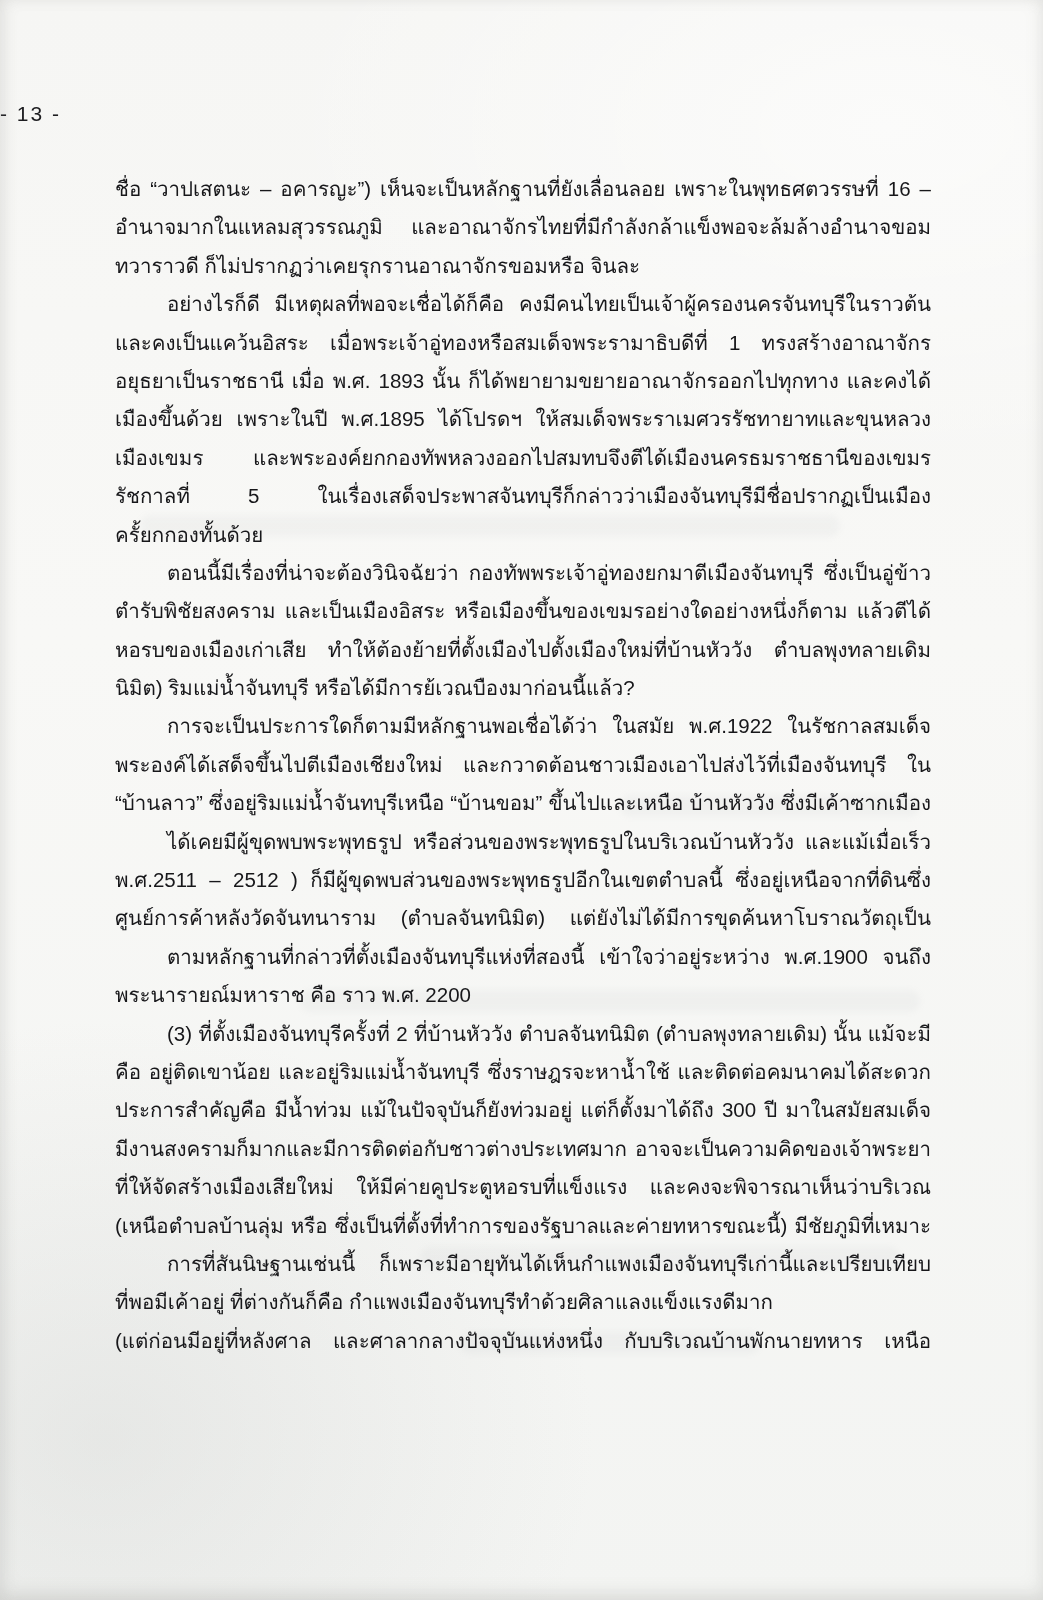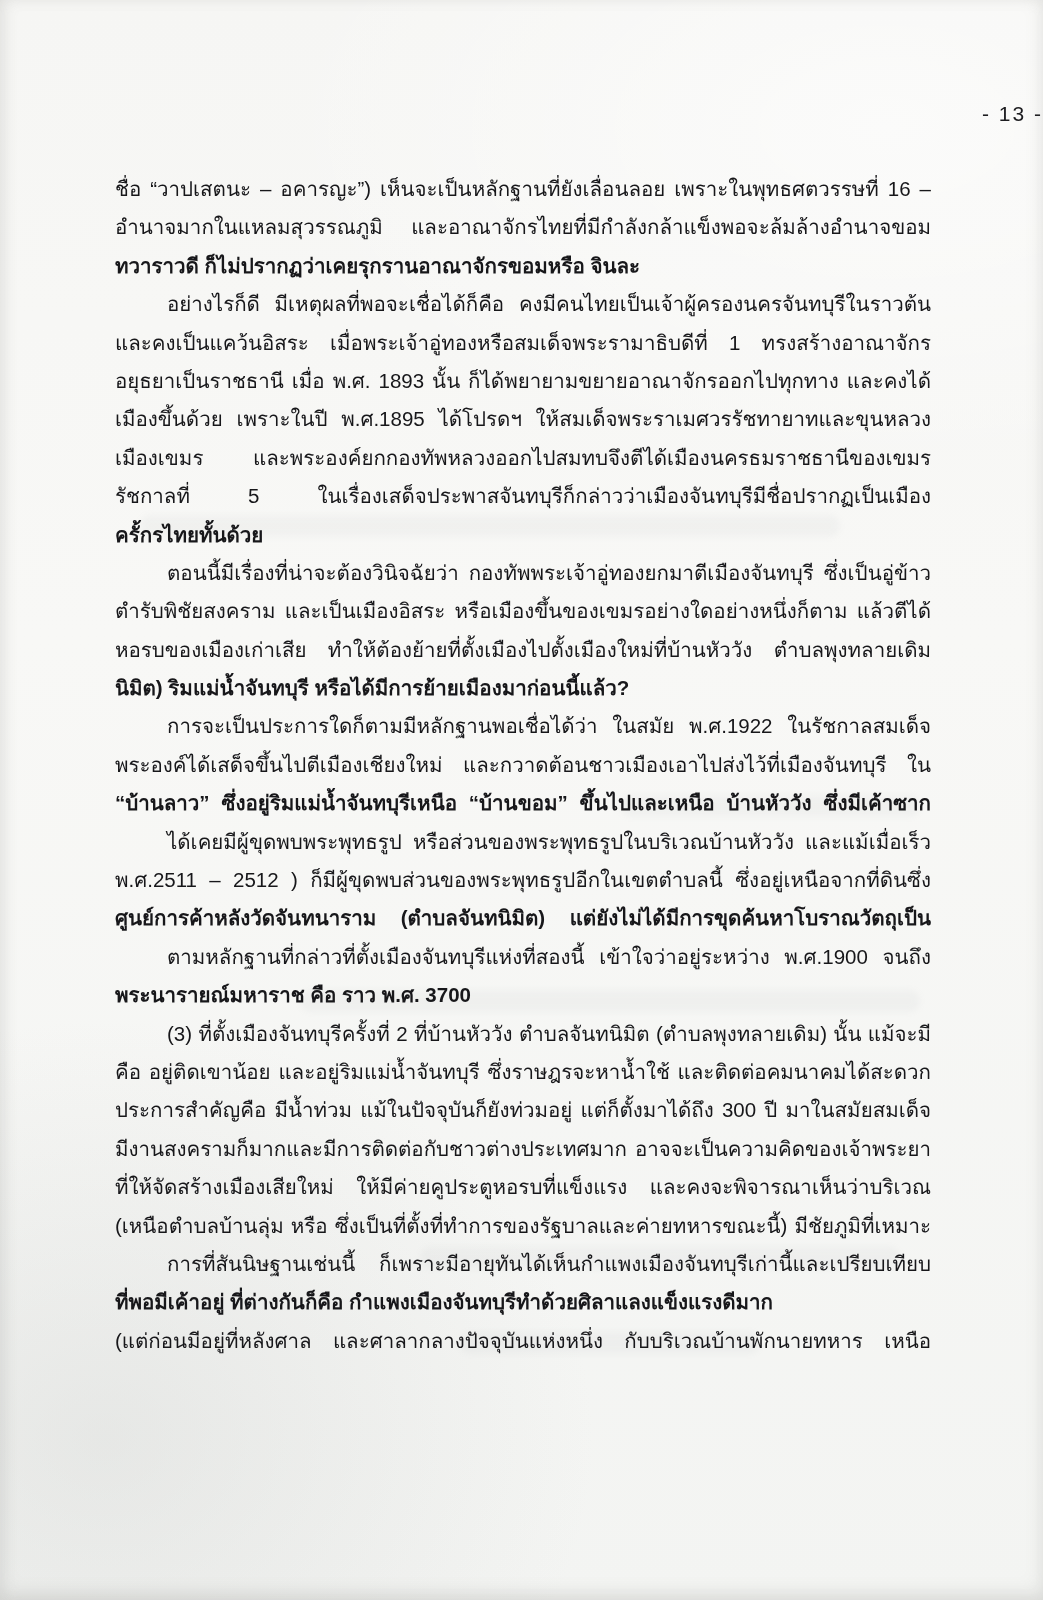--- a/index.html
+++ b/index.html
@@ -26,21 +26,21 @@
     position: absolute;
     inset: 0;
     pointer-events: none;
     box-shadow: inset 0 -6px 18px rgba(120,120,118,0.18), inset 4px 0 14px rgba(150,150,148,0.08);
   }
   .pageno {
     position: absolute;
     top: 102px;
     left: 0;
     right: 0;
-    text-align: right;
+    text-align: left;
     font-size: 21px;
     letter-spacing: 2px;
     color: #1d1d20;
   }
   .doc-body {
     position: absolute;
     left: 115px;
     top: 170px;
     width: 816px;
     font-size: 20.5px;
@@ -50,21 +50,20 @@
   .line {
     height: 38.4px;
     overflow: hidden;
     text-align: justify;
     text-align-last: justify;
     -moz-text-align-last: justify;
     white-space: normal;
   }
   .line.end {
     text-align-last: left;
-    font-weight: bold;
     -moz-text-align-last: left;
   }
   .line.indent {
     text-indent: 52px;
   }
   
   .bleed {
     position: absolute;
     height: 22px;
     background: #9aa0a4;
@@ -94,33 +93,33 @@
   <div class="doc-body" id="doc-body">
       <div class="line">ชื่อ  “วาปเสตนะ – อคารญะ”) เห็นจะเป็นหลักฐานที่ยังเลื่อนลอย เพราะในพุทธศตวรรษที่ 16 – 17 นั้นขอมกำลังมี</div>
       <div class="line">อำนาจมากในแหลมสุวรรณภูมิ และอาณาจักรไทยที่มีกำลังกล้าแข็งพอจะล้มล้างอำนาจขอมได้ยังไม่มีแม้อาณาจักร</div>
       <div class="line end">ทวาราวดี ก็ไม่ปรากฏว่าเคยรุกรานอาณาจักรขอมหรือ จินละ</div>
       <div class="line indent">อย่างไรก็ดี มีเหตุผลที่พอจะเชื่อได้ก็คือ คงมีคนไทยเป็นเจ้าผู้ครองนครจันทบุรีในราวต้นพุทธศตวรรษที่ 17</div>
       <div class="line">และคงเป็นแคว้นอิสระ เมื่อพระเจ้าอู่ทองหรือสมเด็จพระรามาธิบดีที่ 1 ทรงสร้างอาณาจักรสุวรรณภูมิ โดยมีกรุงศรี</div>
       <div class="line">อยุธยาเป็นราชธานี เมื่อ พ.ศ. 1893 นั้น ก็ได้พยายามขยายอาณาจักรออกไปทุกทาง และคงได้เมืองจันทบุรีเป็น</div>
       <div class="line">เมืองขึ้นด้วย เพราะในปี พ.ศ.1895 ได้โปรดฯ ให้สมเด็จพระราเมศวรรัชทายาทและขุนหลวงพงั่วยกกองทัพออกไปตี</div>
       <div class="line">เมืองเขมร และพระองค์ยกกองทัพหลวงออกไปสมทบจึงตีได้เมืองนครธมราชธานีของเขมร ตามพระราชนิพนธ์ของ</div>
       <div class="line">รัชกาลที่ 5 ในเรื่องเสด็จประพาสจันทบุรีก็กล่าวว่าเมืองจันทบุรีมีชื่อปรากฏเป็นเมืองประเทศราชของกรุงศรีอยุธยาใน</div>
-      <div class="line end">ครั้กรไทยทั้นด้วย</div>
+      <div class="line end">ครั้ยกกองทั้นด้วย</div>
       <div class="line indent">ตอนนี้มีเรื่องที่น่าจะต้องวินิจฉัยว่า กองทัพพระเจ้าอู่ทองยกมาตีเมืองจันทบุรี ซึ่งเป็นอู่ข้าวอู่น้ำของกองทัพตาม</div>
       <div class="line">ตำรับพิชัยสงคราม และเป็นเมืองอิสระ หรือเมืองขึ้นของเขมรอย่างใดอย่างหนึ่งก็ตาม แล้วตีได้ จึงทำลายค่ายคูประตู</div>
       <div class="line">หอรบของเมืองเก่าเสีย ทำให้ต้องย้ายที่ตั้งเมืองไปตั้งเมืองใหม่ที่บ้านหัววัง ตำบลพุงทลายเดิม (ปัจจุบันเป็นตำบลจันท</div>
-      <div class="line end">นิมิต) ริมแม่น้ำจันทบุรี หรือได้มีการย้ายเมืองมาก่อนนี้แล้ว?</div>
+      <div class="line end">นิมิต) ริมแม่น้ำจันทบุรี หรือได้มีการย้เวณบืองมาก่อนนี้แล้ว?</div>
       <div class="line indent">การจะเป็นประการใดก็ตามมีหลักฐานพอเชื่อได้ว่า ในสมัย พ.ศ.1922 ในรัชกาลสมเด็จพระราเมศวร</div>
       <div class="line">พระองค์ได้เสด็จขึ้นไปตีเมืองเชียงใหม่ และกวาดต้อนชาวเมืองเอาไปส่งไว้ที่เมืองจันทบุรี ในตำบลซึ่งปัจจุบันเรียกว่า</div>
       <div class="line end">“บ้านลาว” ซึ่งอยู่ริมแม่น้ำจันทบุรีเหนือ “บ้านขอม” ขึ้นไปและเหนือ บ้านหัววัง ซึ่งมีเค้าซากเมืองเก่าเหลืออยู่</div>
       <div class="line indent">ได้เคยมีผู้ขุดพบพระพุทธรูป หรือส่วนของพระพุทธรูปในบริเวณบ้านหัววัง และแม้เมื่อเร็ว ๆ นี้ (ในราวปี</div>
       <div class="line">พ.ศ.2511 – 2512 ) ก็มีผู้ขุดพบส่วนของพระพุทธรูปอีกในเขตตำบลนี้ ซึ่งอยู่เหนือจากที่ดินซึ่งกำลังก่อสร้างเป็น</div>
       <div class="line end">ศูนย์การค้าหลังวัดจันทนาราม (ตำบลจันทนิมิต) แต่ยังไม่ได้มีการขุดค้นหาโบราณวัตถุเป็นทางการเลย</div>
       <div class="line indent">ตามหลักฐานที่กล่าวที่ตั้งเมืองจันทบุรีแห่งที่สองนี้ เข้าใจว่าอยู่ระหว่าง พ.ศ.1900 จนถึงต้นรัชการสมเด็จ</div>
-      <div class="line end">พระนารายณ์มหาราช คือ ราว พ.ศ. 3700</div>
+      <div class="line end">พระนารายณ์มหาราช คือ ราว พ.ศ. 2200</div>
       <div class="line indent">(3) ที่ตั้งเมืองจันทบุรีครั้งที่ 2 ที่บ้านหัววัง ตำบลจันทนิมิต (ตำบลพุงทลายเดิม) นั้น แม้จะมีชัยภูมิที่ดี</div>
       <div class="line">คือ อยู่ติดเขาน้อย และอยู่ริมแม่น้ำจันทบุรี ซึ่งราษฎรจะหาน้ำใช้ และติดต่อคมนาคมได้สะดวกก็ตาม แต่ข้อเสีย</div>
       <div class="line">ประการสำคัญคือ มีน้ำท่วม แม้ในปัจจุบันก็ยังท่วมอยู่ แต่ก็ตั้งมาได้ถึง 300 ปี มาในสมัยสมเด็จนารายณ์มหาราช ซึ่ง</div>
       <div class="line">มีงานสงครามก็มากและมีการติดต่อกับชาวต่างประเทศมาก อาจจะเป็นความคิดของเจ้าพระยาวิชาเยนทร์ (ฟอลคอล)</div>
       <div class="line">ที่ให้จัดสร้างเมืองเสียใหม่ ให้มีค่ายคูประตูหอรบที่แข็งแรง และคงจะพิจารณาเห็นว่าบริเวณเมืองที่อยู่ใต้เมืองลงมา</div>
       <div class="line">(เหนือตำบลบ้านลุ่ม หรือ ซึ่งเป็นที่ตั้งที่ทำการของรัฐบาลและค่ายทหารขณะนี้) มีชัยภูมิที่เหมาะสมที่จะรับศึก จึงน่าจะมี</div>
       <div class="line indent">การที่สันนิษฐานเช่นนี้ ก็เพราะมีอายุทันได้เห็นกำแพงเมืองจันทบุรีเก่านี้และเปรียบเทียบกับกำแพงเมืองลพบุรี</div>
       <div class="line end">ที่พอมีเค้าอยู่ ที่ต่างกันก็คือ กำแพงเมืองจันทบุรีทำด้วยศิลาแลงแข็งแรงดีมาก</div>
       <div class="line">(แต่ก่อนมีอยู่ที่หลังศาล และศาลากลางปัจจุบันแห่งหนึ่ง กับบริเวณบ้านพักนายทหาร เหนือคลองท่าสิงห์ขึ้นมาอีกแห่ง</div>
     </div>

